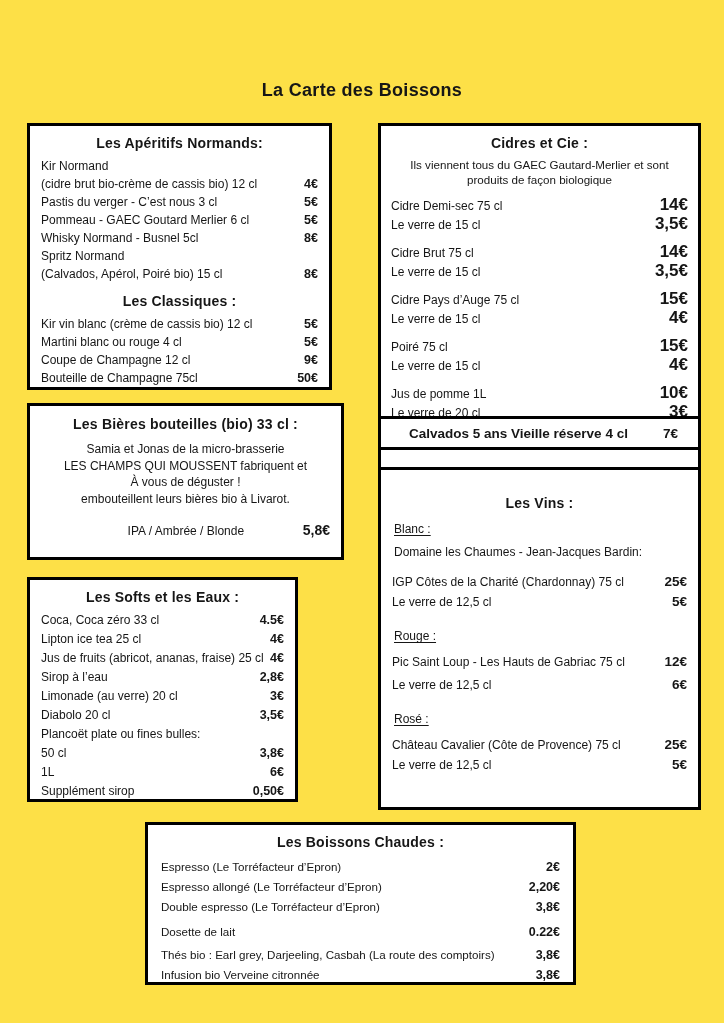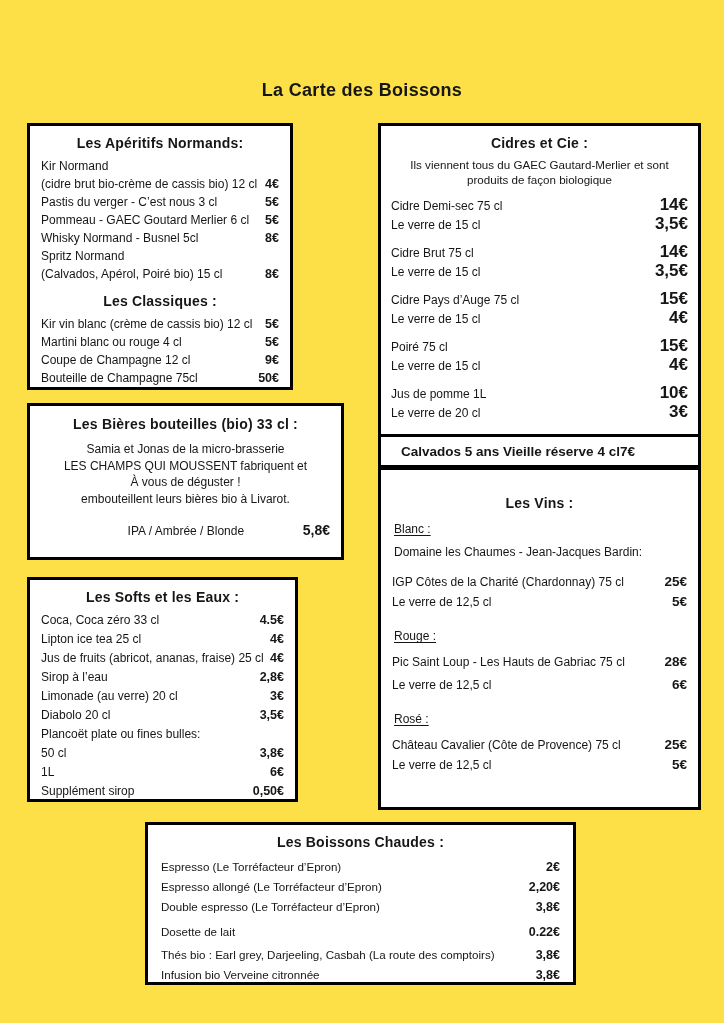--- a/index.html
+++ b/index.html
@@ -8,25 +8,25 @@
     font-family:"Liberation Sans", sans-serif; color:#161616; overflow:hidden;
   }
   .page-title {
     position:absolute; top:80px; left:0; width:100%;
     text-align:center; font-size:18px; font-weight:bold; letter-spacing:0.3px;
   }
   .box {
     position:absolute; box-sizing:border-box; background:#fff;
     border:3px solid #000;
   }
-  .box-aperitifs { left:27px;  top:123px; width:266px; height:267px; padding:8px 11px; }
+  .box-aperitifs { left:27px;  top:123px; width:305px; height:267px; padding:8px 11px; }
   .box-cidres    { left:378px; top:123px; width:323px; height:354px; padding:8px 10px; }
   .box-bieres    { left:27px;  top:403px; width:317px; height:157px; padding:9px 11px; }
-  .box-calvados  { left:378px; top:434px; width:323px; height:34px;  padding:0 12px;
-                   display:flex; justify-content:flex-start; align-items:center; }
+  .box-calvados  { left:378px; top:416px; width:323px; height:34px;  padding:0 20px;
+                   display:flex; justify-content:space-between; align-items:center; }
   .box-vins      { left:378px; top:467px; width:323px; height:343px; padding:10px 11px; }
   .box-softs     { left:27px;  top:577px; width:271px; height:225px; padding:8px 11px; }
   .box-chaudes   { left:145px; top:822px; width:431px; height:163px; padding:8px 13px; }
 
   .h { font-weight:bold; text-align:center; font-size:14px; line-height:18px; letter-spacing:0.2px; }
   .h-sub { margin-top:9px; margin-bottom:5px; }
   .h-mb { margin-bottom:7px; }
 
   .row { display:flex; justify-content:space-between; align-items:baseline; line-height:18px; }
   .lbl { font-size:12px; }
@@ -209,21 +209,21 @@
         <span class="lbl">IGP Côtes de la Charité (Chardonnay) 75 cl</span>
         <span class="prc">25€</span>
       </div>
     <div class="row">
         <span class="lbl">Le verre de 12,5 cl</span>
         <span class="prc">5€</span>
       </div>
     <div class="wine-cat mt">Rouge :</div>
     <div class="row">
         <span class="lbl">Pic Saint Loup - Les Hauts de Gabriac 75 cl</span>
-        <span class="prc">28€</span>
+        <span class="prc">12€</span>
       </div>
     <div class="row row-sp">
         <span class="lbl">Le verre de 12,5 cl</span>
         <span class="prc">6€</span>
       </div>
     <div class="wine-cat mt">Rosé :</div>
     <div class="row">
         <span class="lbl">Château Cavalier (Côte de Provence) 75 cl</span>
         <span class="prc">25€</span>
       </div>

